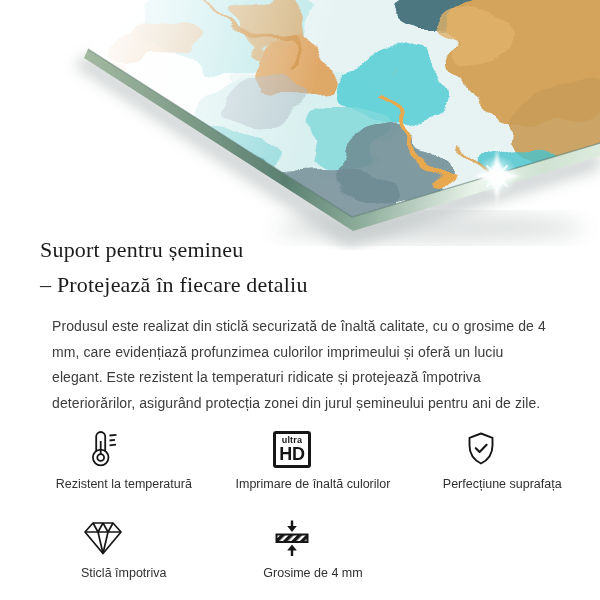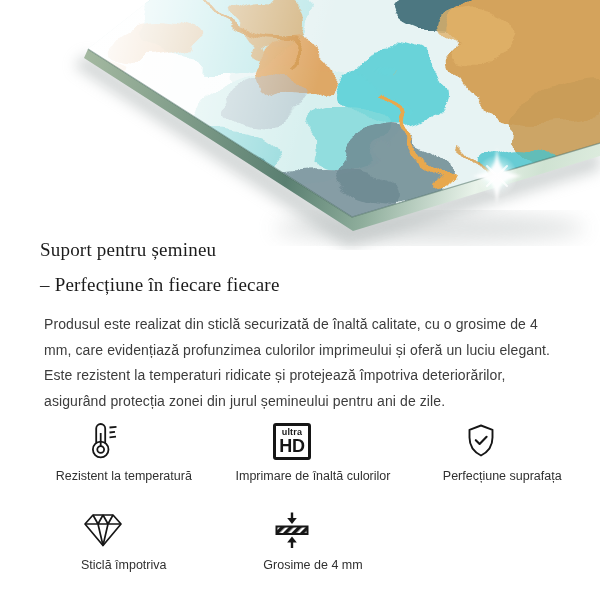--- a/index.html
+++ b/index.html
@@ -8,25 +8,25 @@
     font-family:"Liberation Sans","DejaVu Sans",sans-serif;
   }
   
   .hero{margin:0;height:230px;overflow:visible;position:relative;}
   .hero svg{display:block;}
   
   .content{position:relative;padding:0 38px 0 40px;}
   h1{
     margin:2px 0 10px 0;
     font-family:"Liberation Serif","DejaVu Serif",serif;
-    font-weight:500;font-size:19px;line-height:35px;
+    font-weight:500;font-size:22px;line-height:35px;
     color:#1b1b1b;letter-spacing:.2px;
   }
   .para{
-    margin:4px;font-size:14px;line-height:25.5px;color:#3c3c3c;
+    margin:12px;font-size:14px;line-height:25.5px;color:#3c3c3c;
     letter-spacing:.1px;
   }
   
   .features{
     list-style:none;margin:6px 0 0 0;padding:0 28px 0 12px;
     display:grid;grid-template-columns:1fr 1fr 1fr;row-gap:26px;
   }
   .feature{display:flex;flex-direction:column;align-items:center;}
   .ficon{height:42px;display:flex;align-items:center;justify-content:center;}
   .flabel{margin-top:7px;font-size:12.5px;color:#303030;white-space:nowrap;margin-left:42px;}
@@ -121,21 +121,21 @@
 
       <g>
         <circle cx="497" cy="176" r="21" fill="url(#glowG)" opacity="0.9"></circle>
         <path d="M497,146 C499,168 501,172 522,176 C501,180 499,184 497,206 C495,184 493,180 472,176 C493,172 495,168 497,146 Z" fill="#ffffff" filter="url(#b2)" opacity="0.95"></path>
         <path d="M487,166 L507,186 M507,166 L487,186" stroke="#ffffff" stroke-width="2" stroke-linecap="round" opacity="0.75"></path>
       </g>
     </svg>
   </figure>
 
   <section class="content">
-    <h1><span>Suport pentru șemineu</span><br><span>– Perfecțiune în fiecare fiecare</span></h1>
+    <h1><span>Suport pentru șemineu</span><br><span>– Protejează în fiecare detaliu</span></h1>
     <p class="para">Produsul este realizat din sticlă securizată de înaltă calitate, cu o grosime de 4 mm, care evidențiază profunzimea culorilor imprimeului și oferă un luciu elegant. Este rezistent la temperaturi ridicate și protejează împotriva deteriorărilor, asigurând protecția zonei din jurul șemineului pentru ani de zile.</p>
   </section>
 
   <ul class="features">
 
     <li class="feature">
       <span class="ficon">
         <svg width="40" height="40" viewBox="0 0 40 40" fill="none" stroke-width="1.8">
           <rect x="13.2" y="3" width="9" height="23" rx="4.5"></rect>
           <circle cx="17.7" cy="28.5" r="7.8" fill="#ffffff"></circle>

